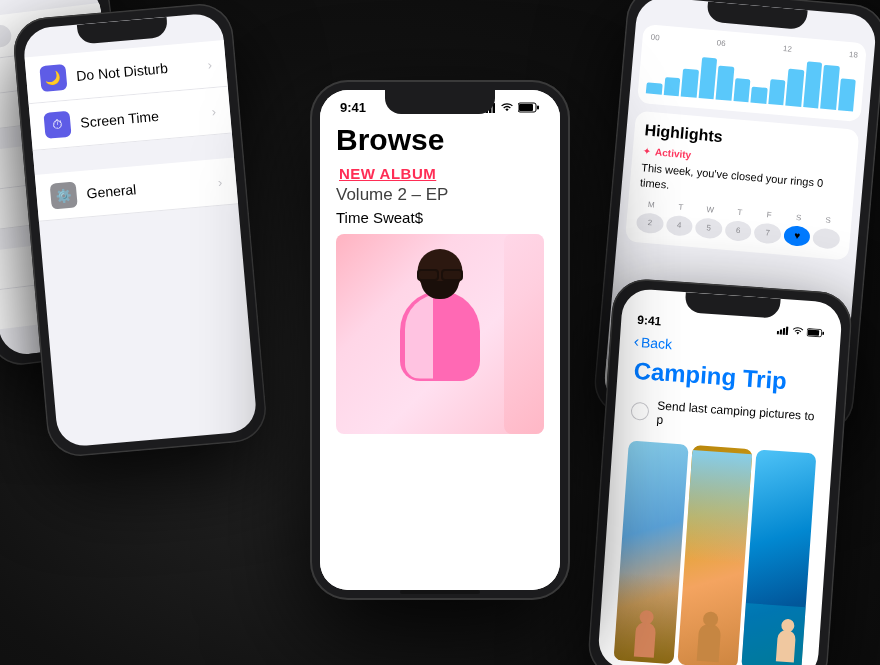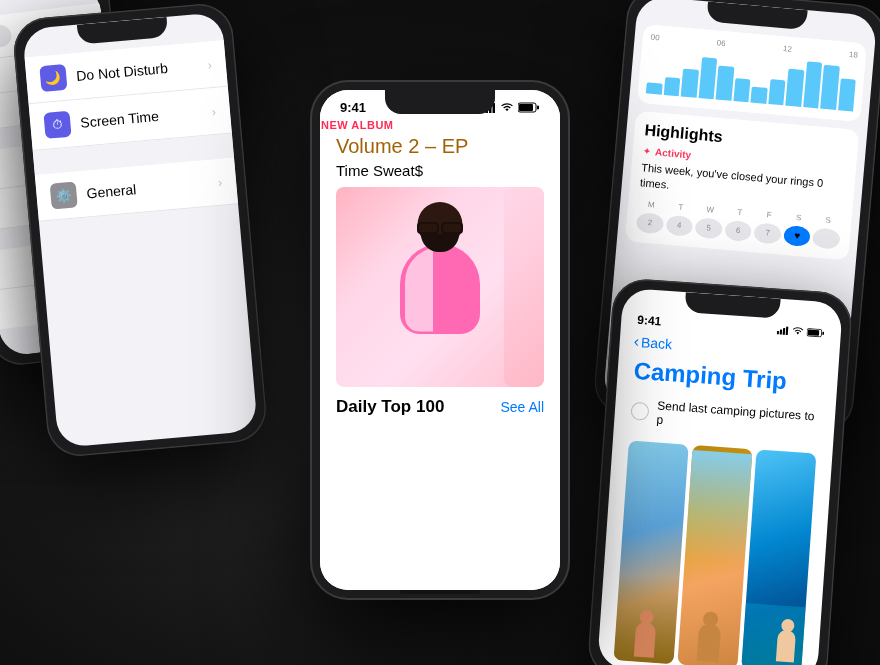--- a/index.html
+++ b/index.html
@@ -299,24 +299,25 @@
           </svg>
 
           <svg width="22" height="11" viewBox="0 0 22 11">
             <rect x="0" y="1" width="18" height="9" rx="2" fill="none" stroke="#000" stroke-width="1"></rect>
             <rect x="1" y="2" width="14" height="7" rx="1" fill="#000"></rect>
             <rect x="19" y="3.5" width="2" height="4" rx="1" fill="#000"></rect>
           </svg>
         </div>
       </div>
 
-
-      <div style="font-size:11px;font-weight:700;color:#ff2d55;letter-spacing:0.5px;padding:0 1px 2px;text-transform:uppercase;">NEW ALBUM</div>
-
-      <div style="font-size:20px;font-weight:500;color:#a16207;padding:0 16px 2px;line-height:1.3;">Volume 2 – EP</div>
+      <div style="font-size:30px;font-weight:800;color:#000;padding:4px 16px 8px;">Browse</div>
+
+      <div style="font-size:15px;font-weight:700;color:#ff2d55;letter-spacing:0.5px;padding:0 19px 2px;text-transform:uppercase;text-decoration:underline;">NEW ALBUM</div>
+
+      <div style="font-size:17px;font-weight:500;color:#404040;padding:0 16px 2px;line-height:1.3;">Volume 2 – EP</div>
       <div style="font-size:15px;font-weight:500;color:#000;padding:0 16px 6px;line-height:1.3;">Time Sweat$</div>
 
       <div style="margin:0 16px;border-radius:8px;overflow:hidden;height:200px;background:linear-gradient(135deg,#ffb3c1 0%,#ffd6e7 30%,#ffe0f0 60%,#ffc2d1 100%);position:relative;">
 
         <div style="position:absolute;bottom:0;left:50%;transform:translateX(-50%);width:140px;height:195px;">
 
           <div style="position:absolute;top:10px;left:50%;transform:translateX(-50%);width:45px;height:45px;border-radius:50%;background:#2c1810;"></div>
 
           <div style="position:absolute;top:52px;left:50%;transform:translateX(-50%);width:80px;height:90px;border-radius:40px 40px 20px 20px;background:#ff69b4;"></div>
 
@@ -326,24 +327,20 @@
 
           <div style="position:absolute;top:30px;left:50%;transform:translateX(-50%);width:46px;height:12px;display:flex;gap:2px;">
             <div style="flex:1;border:2px solid #1a0f0a;border-radius:4px;background:rgba(26,15,10,0.2);"></div>
             <div style="flex:1;border:2px solid #1a0f0a;border-radius:4px;background:rgba(26,15,10,0.2);"></div>
           </div>
         </div>
 
         <div style="position:absolute;right:-10px;top:0;width:50px;height:100%;background:linear-gradient(135deg,#ffd6e7,#ffb3c1);border-radius:8px 0 0 8px;opacity:0.8;"></div>
       </div>
 
-      <div style="padding:10px 16px 4px;display:flex;justify-content:space-between;align-items:center;">
-        <span style="font-size:17px;font-weight:700;color:#000;">Daily Top 100</span>
-        <span style="font-size:14px;color:#007aff;">See All</span>
-      </div>
     </div>
   </div>
   <div class="home-indicator"></div>
 </div>
 
 <div class="phone" style="width:240px;height:400px;bottom:-20px;right:40px;transform:rotate(4deg);z-index:3;border-radius:34px;">
   <div class="phone-inner" style="background:white;">
     <div style="position:relative;height:100%;display:flex;flex-direction:column;">
 
       <div class="notch" style="width:95px;height:20px;"></div>

